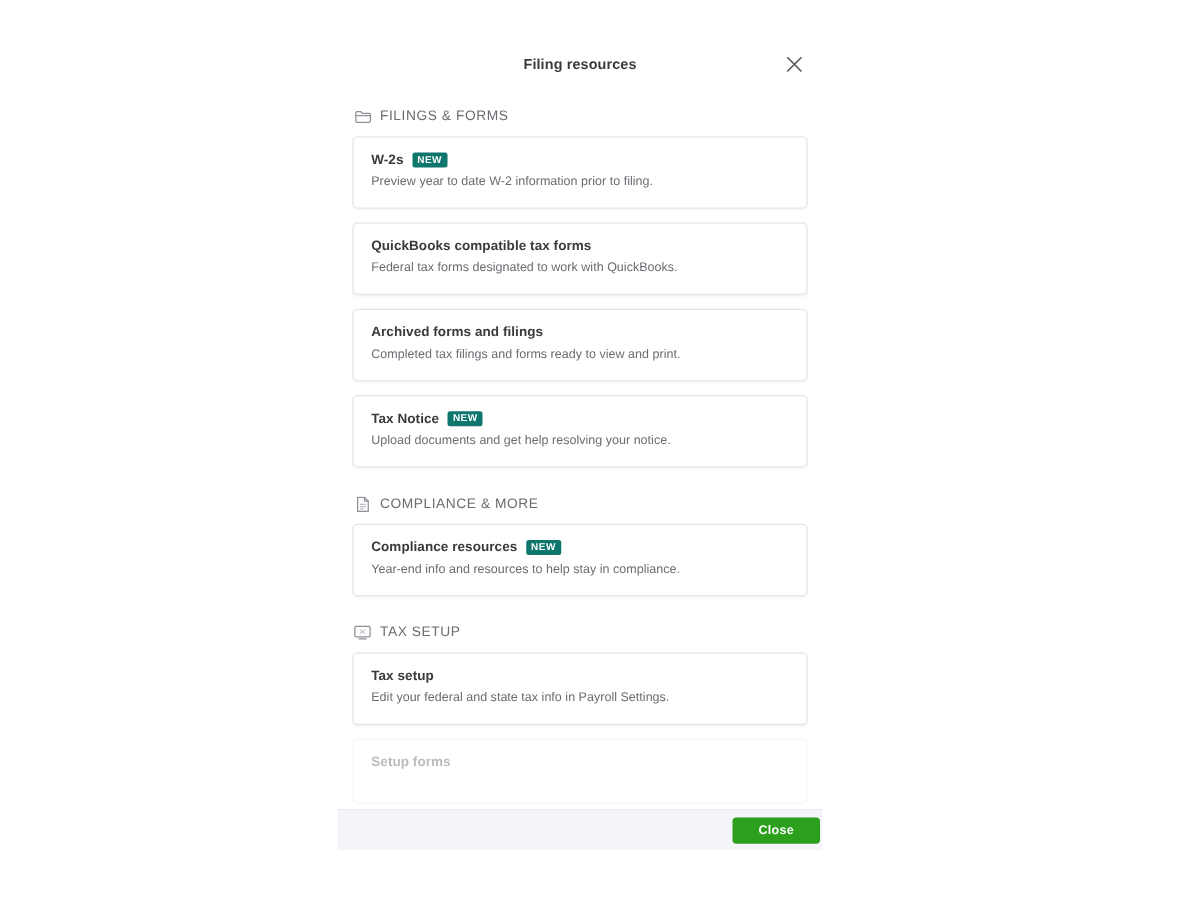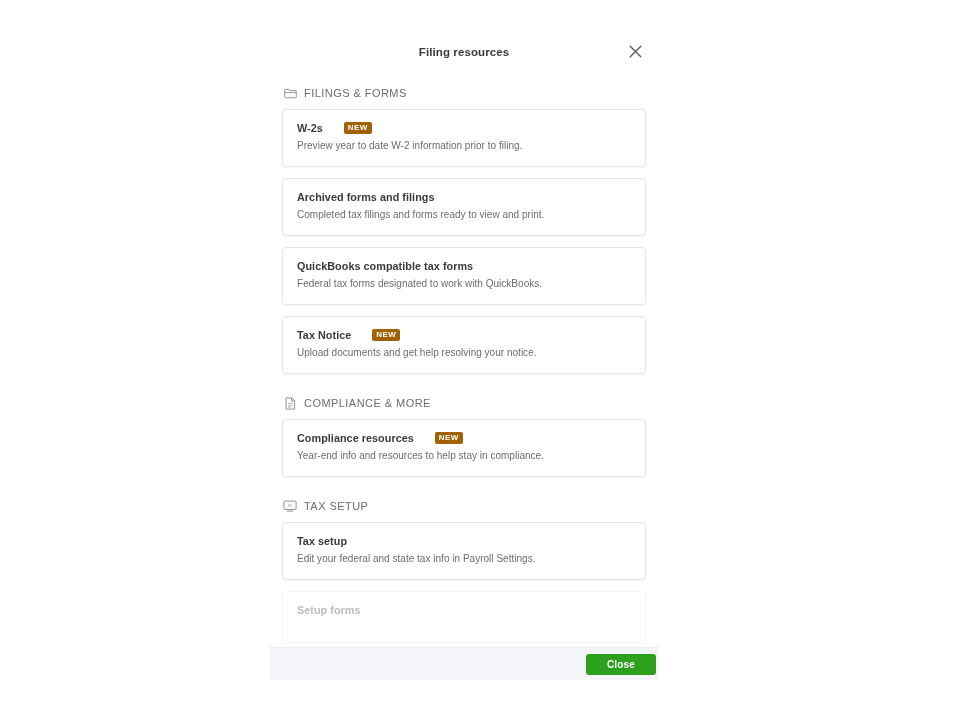--- a/index.html
+++ b/index.html
@@ -116,38 +116,38 @@
     margin-bottom: 11px;
     cursor: pointer;
     box-sizing: border-box;
     min-height: 52px;
   }
   .card:last-child { margin-bottom: 0; }
 
   .card-title-row {
     display: flex;
     align-items: center;
-    gap: 21px;
+    gap: 7px;
     margin-bottom: 5px;
   }
 
   .card-title {
     font-size: 10.8px;
     font-weight: bold;
     color: #393a3d;
     letter-spacing: 0.05px;
   }
 
   .badge-new {
     display: inline-block;
     font-size: 8px;
     font-weight: bold;
     letter-spacing: 0.4px;
     color: #ffffff;
-    background: #a16207;
+    background: #0f766e;
     border-radius: 2px;
     padding: 1px 4px 1px 4px;
     line-height: 10px;
     position: relative;
     top: -0.5px;
   }
 
   .card-desc {
     font-size: 10px;
     color: #6b6c72;
@@ -224,30 +224,30 @@
         <div class="card">
           <div class="card-title-row">
             <span class="card-title">W-2s</span>
             <span class="badge-new">NEW</span>
           </div>
           <div class="card-desc">Preview year to date W-2 information prior to filing.</div>
         </div>
 
         <div class="card">
           <div class="card-title-row">
+            <span class="card-title">QuickBooks compatible tax forms</span>
+          </div>
+          <div class="card-desc">Federal tax forms designated to work with QuickBooks.</div>
+        </div>
+
+        <div class="card">
+          <div class="card-title-row">
             <span class="card-title">Archived forms and filings</span>
           </div>
           <div class="card-desc">Completed tax filings and forms ready to view and print.</div>
-        </div>
-
-        <div class="card">
-          <div class="card-title-row">
-            <span class="card-title">QuickBooks compatible tax forms</span>
-          </div>
-          <div class="card-desc">Federal tax forms designated to work with QuickBooks.</div>
         </div>
 
         <div class="card">
           <div class="card-title-row">
             <span class="card-title">Tax Notice</span>
             <span class="badge-new">NEW</span>
           </div>
           <div class="card-desc">Upload documents and get help resolving your notice.</div>
         </div>
       </div>

